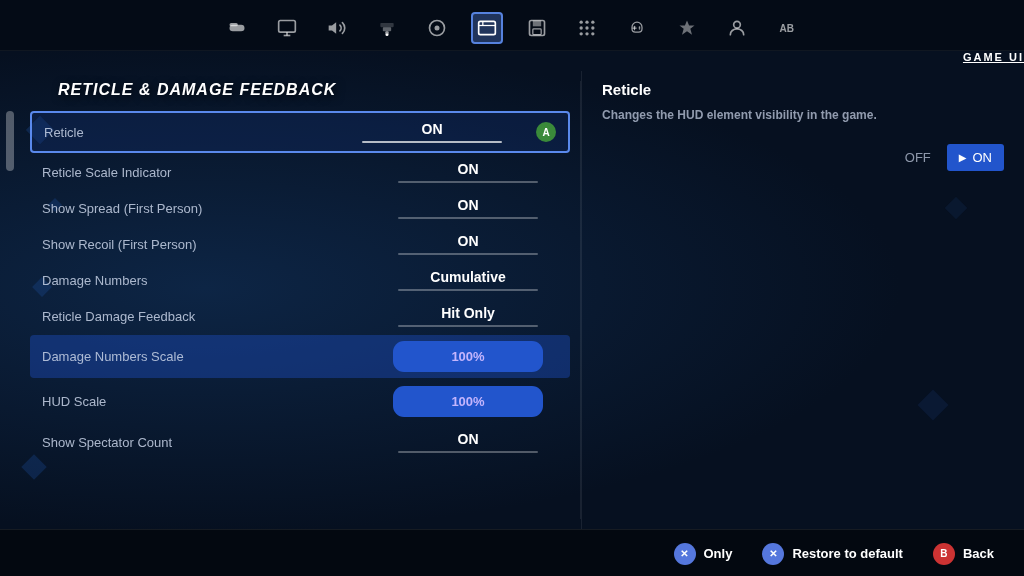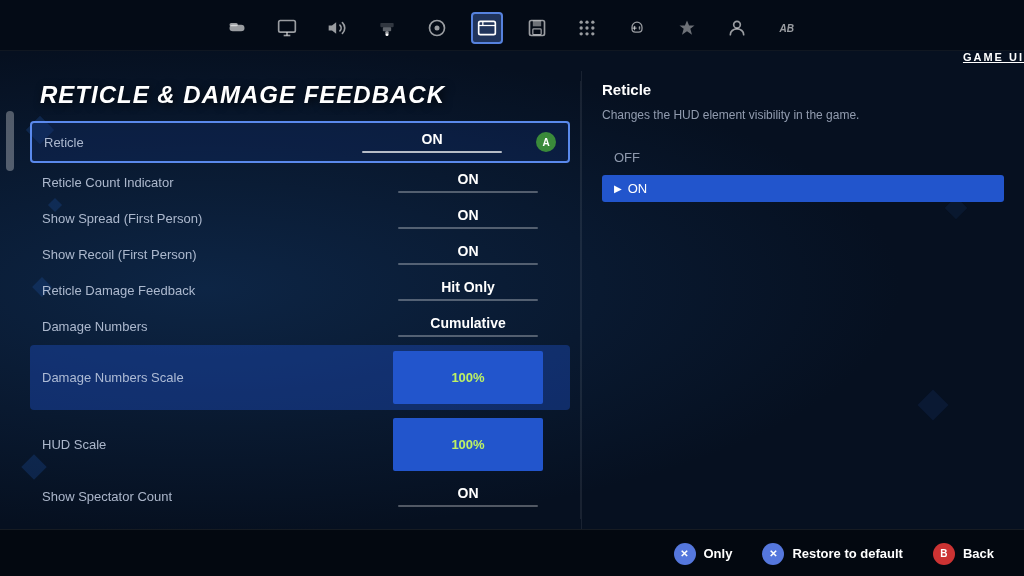--- a/index.html
+++ b/index.html
@@ -59,21 +59,20 @@
       width: 32px;
       height: 32px;
       display: flex;
       align-items: center;
       justify-content: center;
       cursor: pointer;
       border-radius: 4px;
       color: rgba(255,255,255,0.6);
       font-size: 16px;
       position: relative;
-      font-style: italic;
     }
 
     .nav-icon.active {
       background: rgba(100,150,255,0.3);
       border: 2px solid rgba(100,150,255,0.8);
       color: white;
     }
 
     .nav-icon svg {
       width: 20px;
@@ -121,27 +120,27 @@
     }
 
     
     .settings-panel {
       flex: 0 0 560px;
       overflow: hidden;
       padding: 0 10px;
     }
 
     .section-title {
-      font-size: 24px;
+      font-size: 16px;
       font-weight: 900;
       color: white;
       text-transform: uppercase;
       font-style: italic;
       letter-spacing: 1px;
-      margin: 10px 0 12px 10px;
+      margin: 10px 0 12px 28px;
       text-shadow: 2px 2px 8px rgba(0,0,0,0.8);
     }
 
     .setting-row {
       display: flex;
       align-items: center;
       justify-content: space-between;
       padding: 6px 12px;
       margin: 2px 0;
       border-radius: 4px;
@@ -213,23 +212,23 @@
 
     .value-bar-container {
       min-width: 180px;
       display: flex;
       align-items: center;
       justify-content: center;
     }
 
     .value-bar {
       background: #2255cc;
-      border-radius: 2px;
-      padding: 19px 20px;
-      color: #bef264;
+      border-radius: 11px;
+      padding: 8px 20px;
+      color: #c4b5fd;
       font-size: 13px;
       font-weight: bold;
       min-width: 150px;
       text-align: center;
     }
 
     
     .right-panel {
       flex: 1;
       padding: 10px 20px;
@@ -241,25 +240,25 @@
       font-size: 15px;
       font-weight: bold;
       margin-bottom: 8px;
     }
 
     .right-panel-desc {
       color: rgba(180,190,210,0.8);
       font-size: 12px;
       line-height: 1.5;
       margin-bottom: 20px;
+      font-weight: bold;
     }
 
     .option-list {
       display: flex;
-      flex-direction: column;
       gap: 4px;
       justify-content: flex-end;
     }
 
     .option-item {
       padding: 6px 12px;
       border-radius: 3px;
       color: rgba(200,210,230,0.7);
       font-size: 13px;
       cursor: pointer;
@@ -453,21 +452,21 @@
       <div style="display:flex; align-items:center; gap:6px;">
         <div class="setting-value-wrap">
           <span class="setting-value">ON</span>
           <div class="setting-underline-bright"></div>
         </div>
         <div class="btn-a">A</div>
       </div>
     </div>
 
     <div class="setting-row">
-      <span class="setting-label">Reticle Count Indicator</span>
+      <span class="setting-label">Reticle Scale Indicator</span>
       <div class="setting-value-wrap">
         <span class="setting-value">ON</span>
         <div class="setting-underline"></div>
       </div>
     </div>
 
     <div class="setting-row">
       <span class="setting-label">Show Spread (First Person)</span>
       <div class="setting-value-wrap">
         <span class="setting-value">ON</span>
@@ -477,35 +476,35 @@
 
     <div class="setting-row">
       <span class="setting-label">Show Recoil (First Person)</span>
       <div class="setting-value-wrap">
         <span class="setting-value">ON</span>
         <div class="setting-underline"></div>
       </div>
     </div>
 
     <div class="setting-row">
+      <span class="setting-label">Damage Numbers</span>
+      <div class="setting-value-wrap">
+        <span class="setting-value">Cumulative</span>
+        <div class="setting-underline"></div>
+      </div>
+    </div>
+
+    <div class="setting-row">
       <span class="setting-label">Reticle Damage Feedback</span>
       <div class="setting-value-wrap">
         <span class="setting-value">Hit Only</span>
         <div class="setting-underline"></div>
       </div>
     </div>
 
-    <div class="setting-row">
-      <span class="setting-label">Damage Numbers</span>
-      <div class="setting-value-wrap">
-        <span class="setting-value">Cumulative</span>
-        <div class="setting-underline"></div>
-      </div>
-    </div>
-
     <div class="setting-row highlighted">
       <span class="setting-label">Damage Numbers Scale</span>
       <div class="value-bar-container">
         <div class="value-bar">100%</div>
       </div>
     </div>
 
 
     <div class="setting-row">
       <span class="setting-label">HUD Scale</span>

